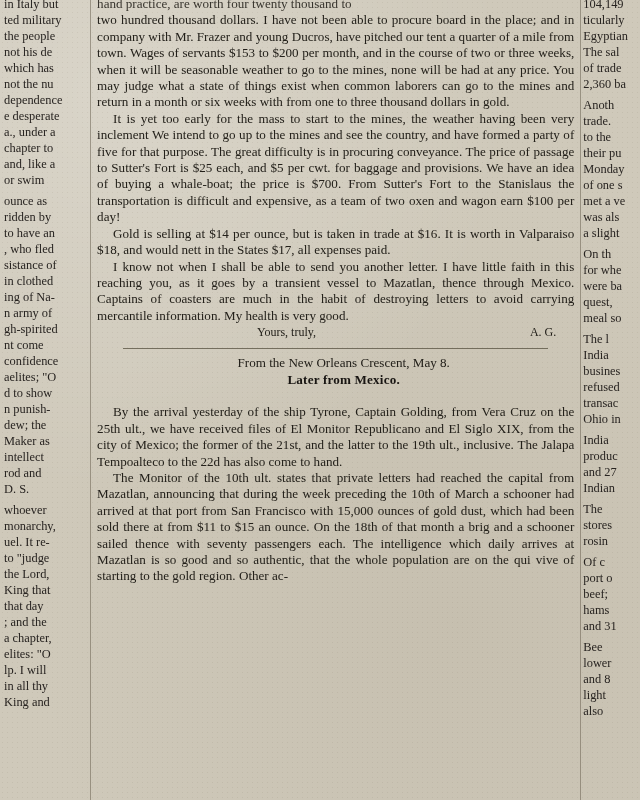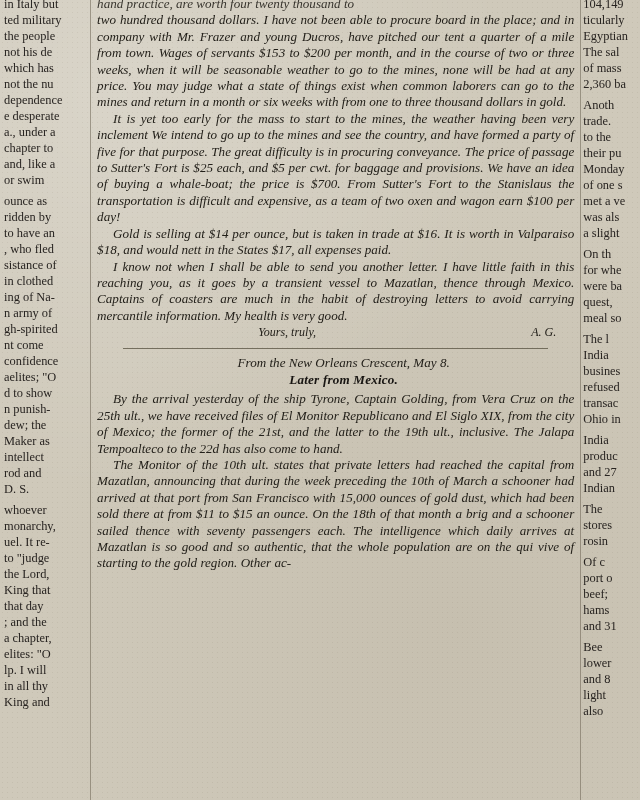--- a/index.html
+++ b/index.html
@@ -43,21 +43,21 @@
     display: flex;
     align-items: flex-start;
     border-radius: 12px;
   }
   .col {
     height: 800px;
     overflow: hidden;
     position: relative;
   }
   .col-left   { width: 86px;  padding: 0 2px 0 4px; }
-  .col-main   { width: 488px; padding: 0 6px; font-style: italic; }
+  .col-main   { width: 488px; padding: 0 6px; }
   .col-right  { width: 56px;  padding: 0 2px; }
 
   .rule {
     width: 1px;
     height: 800px;
     background: #6b6252;
     opacity: 0.55;
     flex: 0 0 1px;
   }
 
@@ -88,21 +88,21 @@
     line-height: 17px;
     margin: 6px 0 1px 0;
     color: #23201a;
     text-indent: 0;
   }
   .headline {
     text-align: center;
     font-weight: bold;
     font-size: 13.4px;
     line-height: 18px;
-    margin: 1px 0 3px 0;
+    margin: 1px 0 16px 0;
     letter-spacing: 0.2px;
     color: #181512;
     text-indent: 0;
   }
   .signature {
     display: flex;
     justify-content: space-between;
     font-size: 12px;
     line-height: 16.4px;
     color: #23201a;
@@ -208,21 +208,21 @@
     </div>
 
     <div class="rule"></div>
 
     <div class="col col-right col-side">
       <div class="clip-top"></div>
       <p>104,149</p>
       <p>ticularly</p>
       <p>Egyptian</p>
       <p>The sal</p>
-      <p>of mass</p>
+      <p>of trade</p>
       <p>2,360 ba</p>
       <div class="spacer-sm"></div>
       <p>Anoth</p>
       <p>trade.</p>
       <p>to the</p>
       <p>their pu</p>
       <p>Monday</p>
       <p>of one s</p>
       <p>met a ve</p>
       <p>was als</p>

